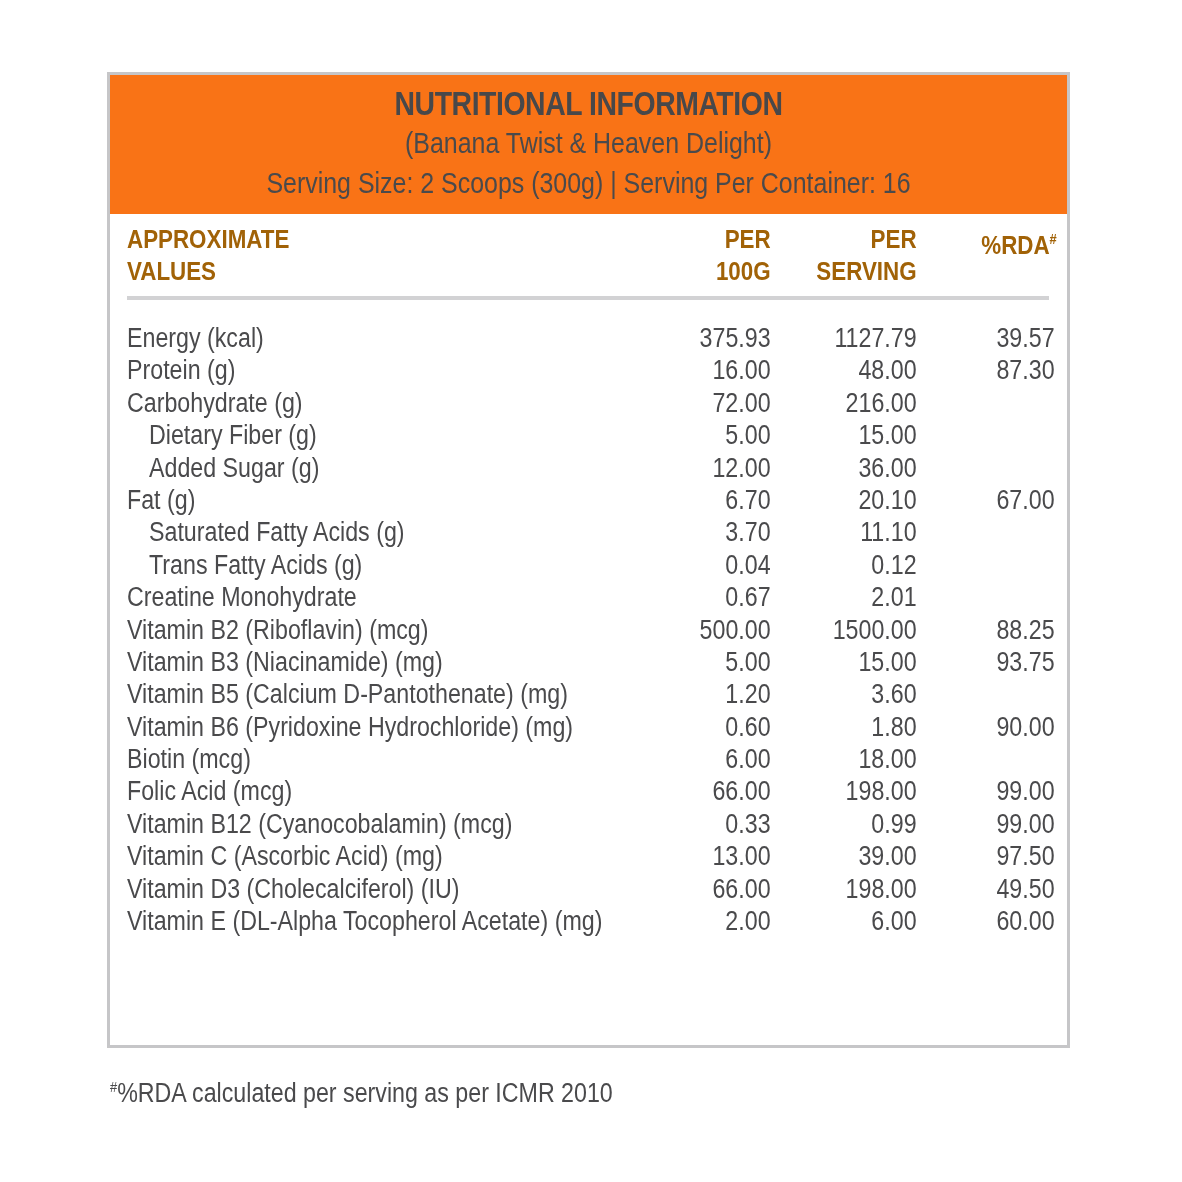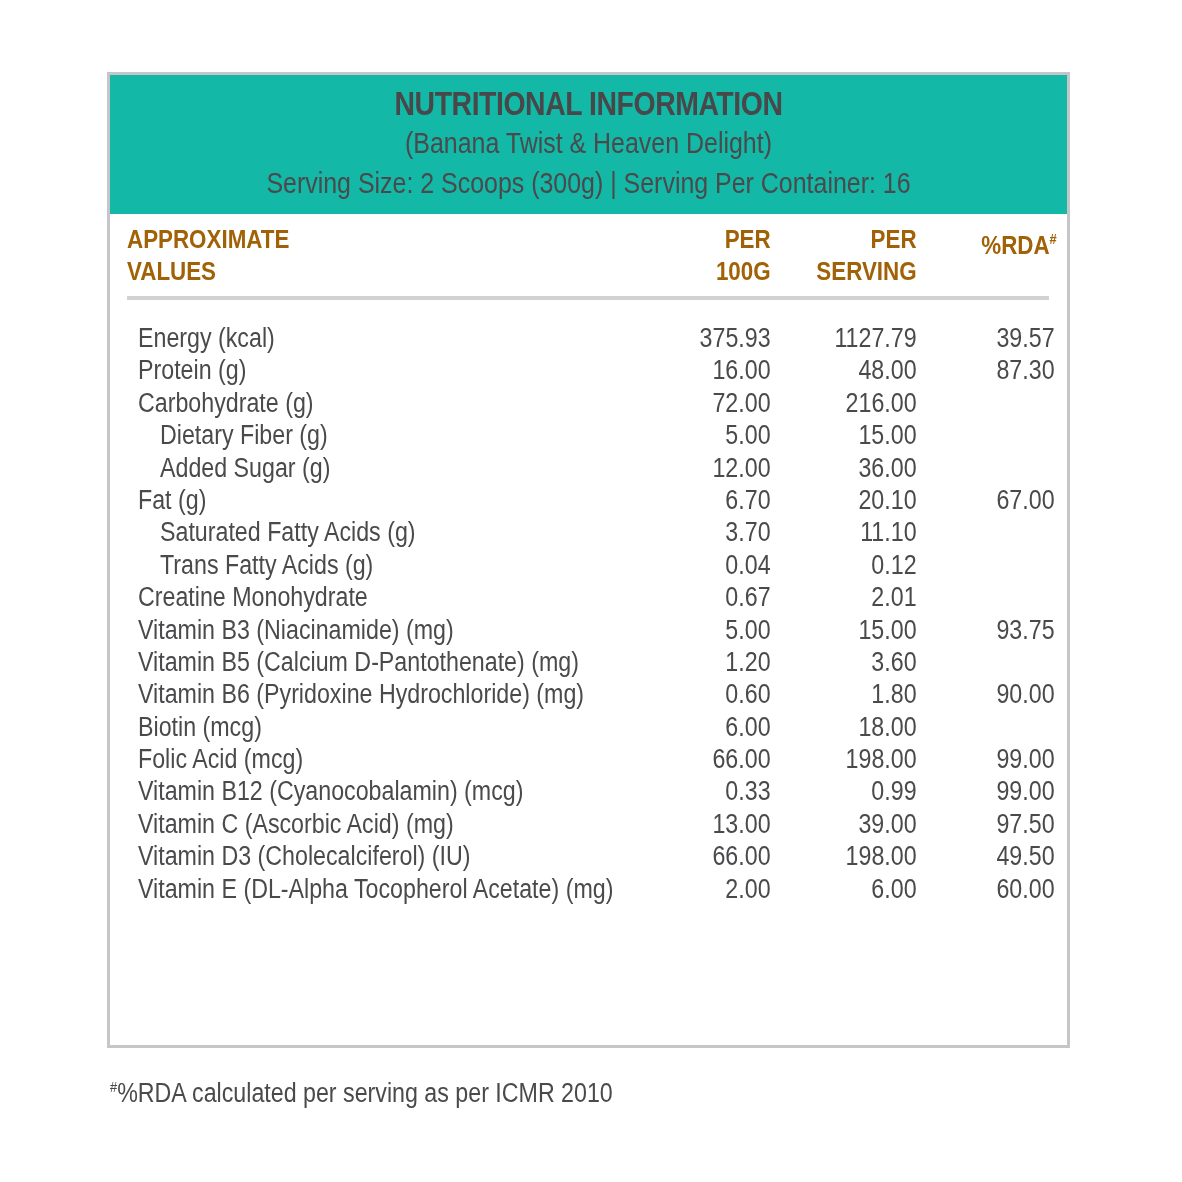--- a/index.html
+++ b/index.html
@@ -1,35 +1,35 @@
 <!DOCTYPE html>
 <html><head>
   <meta charset="utf-8">
   <style>
     html, body { margin: 0; padding: 0; background: #ffffff; }
     body { width: 1182px; height: 1182px; position: relative; overflow: hidden;
            font-family: "Liberation Sans", sans-serif; color: #4a4a4c; }
     .panel { position: absolute; left: 107px; top: 72px; width: 957px; height: 970px;
              border: 3px solid #c6c6c8; background: #ffffff; box-sizing: content-box; }
-    .header { background: #14b8a6; height: 139px; text-align: center; }
+    .header { background: #f97316; height: 139px; text-align: center; }
     .title { font-weight: bold; font-size: 33px; letter-spacing: -0.5px; padding-top: 10px;
              transform: scaleX(0.86); color: #48484a; line-height: 38px; }
     .subtitle { font-size: 29px; transform: scaleX(0.86); line-height: 40px; }
     .serving { font-size: 29px; transform: scaleX(0.86); line-height: 40px; }
     .colhead { position: absolute; top: 148px; left: 0; right: 0; height: 80px; font-weight: bold;
                font-size: 26px; line-height: 32px; color: #a16207; }
     .colhead .c { position: absolute; top: 0; transform: scaleX(0.86); }
     .c-name { left: 17px; transform-origin: left top !important; }
     .c-100 { right: 296px; text-align: right; transform-origin: right top !important; }
     .c-srv { right: 150px; text-align: right; transform-origin: right top !important; }
     .c-rda { right: 10px; text-align: right; transform-origin: right top !important; }
     .c-rda sup { font-size: 15px; vertical-align: 10px; }
     .divider { position: absolute; top: 221px; left: 17px; width: 922px; height: 4px; background: #d2d2d4; }
     .rows { position: absolute; top: 247px; left: 0; right: 0; }
-    .row { position: relative; height: 32.4px; font-size: 27px; line-height: 32px; white-space: nowrap; margin-left: 11px; }
+    .row { position: relative; height: 32.4px; font-size: 27px; line-height: 32px; white-space: nowrap; }
     .row span { position: absolute; top: 0; transform: scaleX(0.86); }
     .row .n { left: 17px; transform-origin: left top; }
     .row.indent .n { left: 39px; }
     .row .v1 { right: 296px; transform-origin: right top; }
     .row .v2 { right: 150px; transform-origin: right top; }
     .row .v3 { right: 12px; transform-origin: right top; }
     .footnote { position: absolute; left: 110px; top: 1078px; font-size: 27px; color: #4a4a4c;
                 transform: scaleX(0.86); transform-origin: left top; }
     .footnote sup { font-size: 15px; vertical-align: 10px; }
   </style>
@@ -112,20 +112,26 @@
         <span class="v2">0.12</span>
         <span class="v3"></span>
       </div>
       <div class="row">
         <span class="n">Creatine Monohydrate</span>
         <span class="v1">0.67</span>
         <span class="v2">2.01</span>
         <span class="v3"></span>
       </div>
       <div class="row">
+        <span class="n">Vitamin B2 (Riboflavin) (mcg)</span>
+        <span class="v1">500.00</span>
+        <span class="v2">1500.00</span>
+        <span class="v3">88.25</span>
+      </div>
+      <div class="row">
         <span class="n">Vitamin B3 (Niacinamide) (mg)</span>
         <span class="v1">5.00</span>
         <span class="v2">15.00</span>
         <span class="v3">93.75</span>
       </div>
       <div class="row">
         <span class="n">Vitamin B5 (Calcium D-Pantothenate) (mg)</span>
         <span class="v1">1.20</span>
         <span class="v2">3.60</span>
         <span class="v3"></span>

